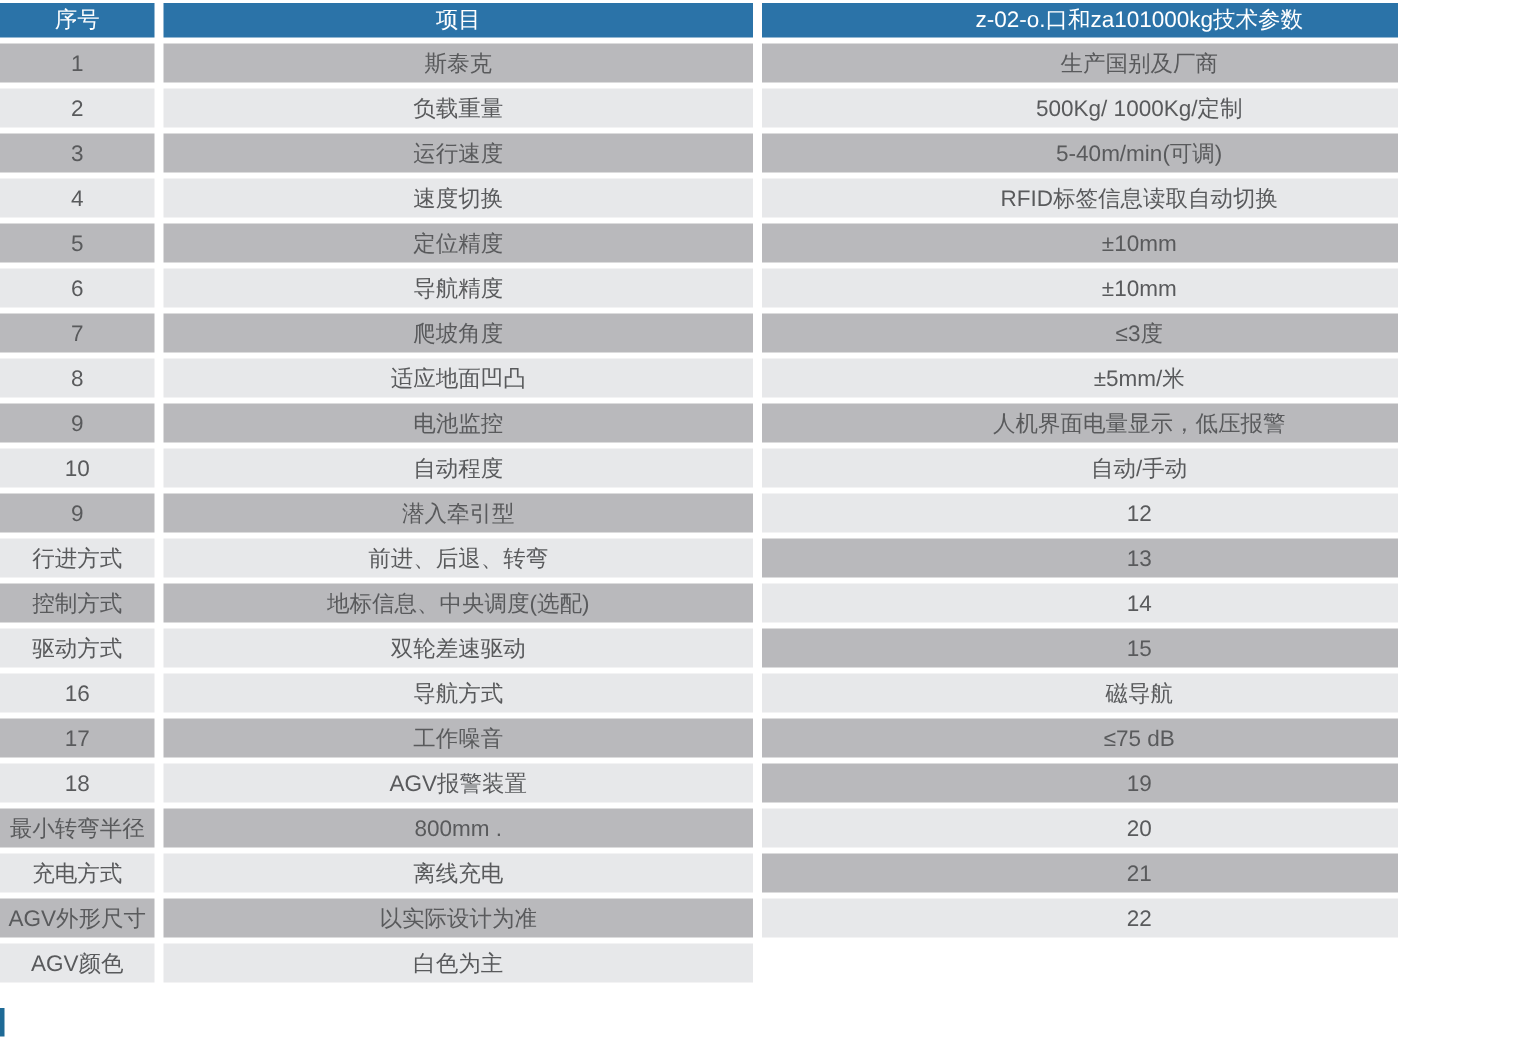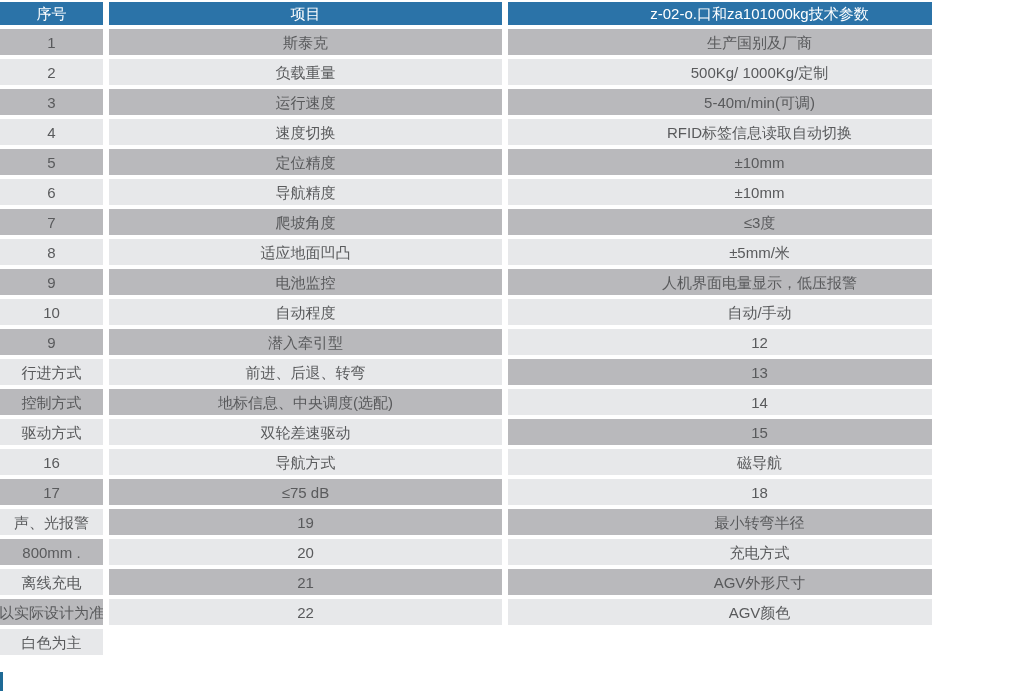--- a/index.html
+++ b/index.html
@@ -117,24 +117,25 @@
     <div class="cell row-even">驱动方式</div>
     <div class="cell row-even">双轮差速驱动</div>
 
     <div class="cell row-odd">15</div>
 
     <div class="cell row-even">16</div>
     <div class="cell row-even">导航方式</div>
     <div class="cell row-even">磁导航</div>
 
     <div class="cell row-odd">17</div>
+    <div class="cell row-odd">工作噪音</div>
     <div class="cell row-odd">≤75 dB</div>
 
     <div class="cell row-even">18</div>
-    <div class="cell row-even">声、光报警</div>
+    <div class="cell row-even">AGV报警装置</div>
 
     <div class="cell row-odd">19</div>
     <div class="cell row-odd">最小转弯半径</div>
     <div class="cell row-odd">800mm .</div>
 
     <div class="cell row-even">20</div>
     <div class="cell row-even">充电方式</div>
     <div class="cell row-even">离线充电</div>
 
     <div class="cell row-odd">21</div>

